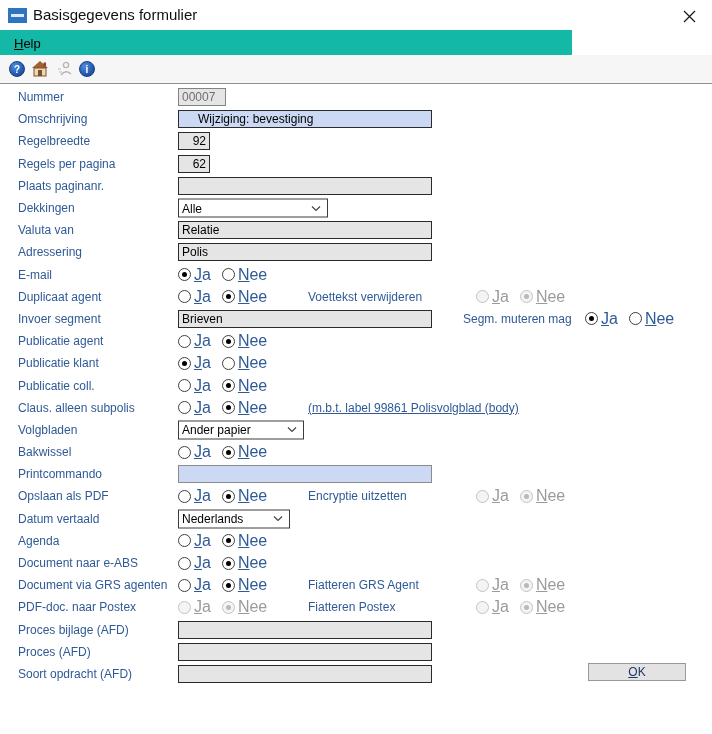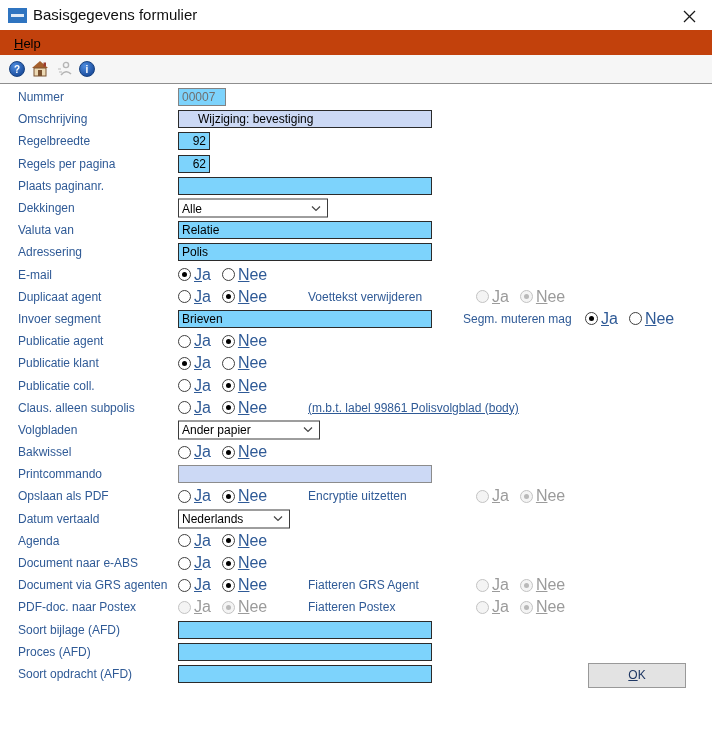--- a/index.html
+++ b/index.html
@@ -9,35 +9,35 @@
     background:#fff; position:relative; overflow:hidden;
     --blue:#2f5a96; --dis:#9b9b9b; --fieldborder:#2b2b2b;
   }
   
   .titlebar { position:absolute; top:0; left:0; width:712px; height:30px; background:#fff; }
   .applogo { position:absolute; left:8px; top:8px; width:19px; height:15px; background:#2f74c0; }
   .applogo::after { content:""; position:absolute; left:3px; top:6px; width:13px; height:3px; background:rgba(255,255,255,.85); }
   .apptitle { position:absolute; left:33px; top:6px; font-size:15px; color:#101010; }
   .closebtn { position:absolute; right:8px; top:5px; width:30px; height:22px; display:flex; align-items:center; justify-content:center; }
   
-  .menubar { position:absolute; top:30px; left:0; width:712px; height:25px; background:#c2410c; }
+  .menubar { position:absolute; top:30px; left:0; width:572px; height:25px; background:#14b8a6; }
   .menuitem { position:absolute; left:10px; top:4px; font-size:13px; color:#000; display:inline-block; padding:2px 4px; }
   .menuitem::first-letter { text-decoration:underline; }
   
   .toolbar { position:absolute; top:55px; left:0; width:712px; height:29px; background:#f6f6f6; border-bottom:1px solid #8e8e8e; display:flex; align-items:center; padding-left:9px; }
   .tbi { margin-right:6px; display:flex; align-items:center; justify-content:center; }
   .circ { width:16px; height:16px; border-radius:50%; border:1px solid #16407f;
           background:radial-gradient(circle at 35% 30%, #4f8de0, #1c4e9e 75%);
           color:#fff; font-weight:bold; font-size:10px; display:flex; align-items:center; justify-content:center; }
   
   .form { position:absolute; top:86px; left:8px; width:712px; }
   .row { position:relative; height:22.2px; }
   .lbl { position:absolute; left:10px; top:50%; transform:translateY(-50%); color:var(--blue); font-size:12px; white-space:nowrap; }
   .ctrl { position:absolute; left:170px; top:50%; transform:translateY(-50%); display:flex; align-items:center; }
-  .tf { height:18px; border:1px solid var(--fieldborder); background:#7dd3fc; color:#000;
+  .tf { height:18px; border:1px solid var(--fieldborder); background:#e5e5e5; color:#000;
         font-family:"Liberation Sans",sans-serif; font-size:12px; padding:0 3px; width:254px; }
   .tf.hl { background:#ccd9f5;padding-left:19px; }
   .tf.soft { border-color:#8c8c8c; }
   .tf.num { width:32px; text-align:right; }
   .tf.dis { width:48px; border-color:#838383; color:#6f6f6f; }
   .sel { height:19px; border:1px solid #3c3c3c; background:#fff; font-size:12px; color:#000;
          display:flex; align-items:center; justify-content:space-between; padding:0 6px 0 3px;gap:14px; }
   .rg { display:flex; align-items:center; }
   .radio { width:13px; height:13px; border:1px solid #3f3f3f; border-radius:50%; background:#fff;
            display:inline-flex; align-items:center; justify-content:center; margin-right:3px; flex:none; }
@@ -45,21 +45,21 @@
   .rl { display:inline-block; color:var(--blue); font-size:16px; margin-right:11px; white-space:nowrap; }
   .rl::first-letter { text-decoration:underline; }
   .rg.dis .radio { border-color:#c3c3c3; background:#f4f4f4; }
   .rg.dis .radio.checked::after { background:#b9b9b9; }
   .rg.dis .rl { color:var(--dis); }
   .ex-lbl { position:absolute; left:300px; top:50%; transform:translateY(-50%); color:var(--blue); font-size:12px; white-space:nowrap; }
   .ex-rg { position:absolute; left:468px; top:50%; transform:translateY(-50%); }
   .ex-lbl.p2 { left:455px; }
   .ex-rg.p2 { left:577px; }
   .note { position:absolute; left:300px; top:50%; transform:translateY(-50%); color:var(--blue); font-size:12px; white-space:nowrap;text-decoration:underline; }
-  .okbtn { position:absolute; left:580px; top:0; width:98px; height:25px; background:#e3e3e3; border:1px solid #999;
+  .okbtn { position:absolute; left:580px; top:0; width:98px; height:18px; background:#e3e3e3; border:1px solid #999;
            display:flex; align-items:center; justify-content:center; }
   .okbtn span { display:inline-block; font-size:12px; color:#1f3864; }
   .okbtn span::first-letter { text-decoration:underline; }
 </style>
 </head>
 <body>
 
 <div class="titlebar">
   <span class="applogo"></span>
   <span class="apptitle">Basisgegevens formulier</span>
@@ -238,21 +238,21 @@
         <span class="rl">Ja</span>
       <span class="radio checked"></span>
         <span class="rl">Nee</span>
     </span>
     <span class="note">(m.b.t. label 99861 Polisvolgblad (body)</span>
   </div>
 
   <div class="row">
     <span class="lbl">Volgbladen</span>
     <span class="ctrl">
-      <span class="sel" style="width:142px">
+      <span class="sel" style="width:126px">
         <span>Ander papier</span>
         <svg width="10" height="6" viewBox="0 0 10 6">
             <polyline points="1,1 5,5 9,1" fill="none" stroke="#444" stroke-width="1.2"></polyline>
           </svg>
       </span>
     </span>
   </div>
 
   <div class="row">
     <span class="lbl">Bakwissel</span>
@@ -348,21 +348,21 @@
     <span class="ex-lbl">Fiatteren Postex</span>
     <span class="ex-rg rg dis">
       <span class="radio"></span>
         <span class="rl">Ja</span>
       <span class="radio checked"></span>
         <span class="rl">Nee</span>
     </span>
   </div>
 
   <div class="row">
-    <span class="lbl">Soort bijlage (AFD)</span>
+    <span class="lbl">Proces bijlage (AFD)</span>
     <span class="ctrl">
         <input class="tf" value="" style="">
       </span>
   </div>
 
   <div class="row">
     <span class="lbl">Proces (AFD)</span>
     <span class="ctrl">
         <input class="tf" value="" style="">
       </span>

